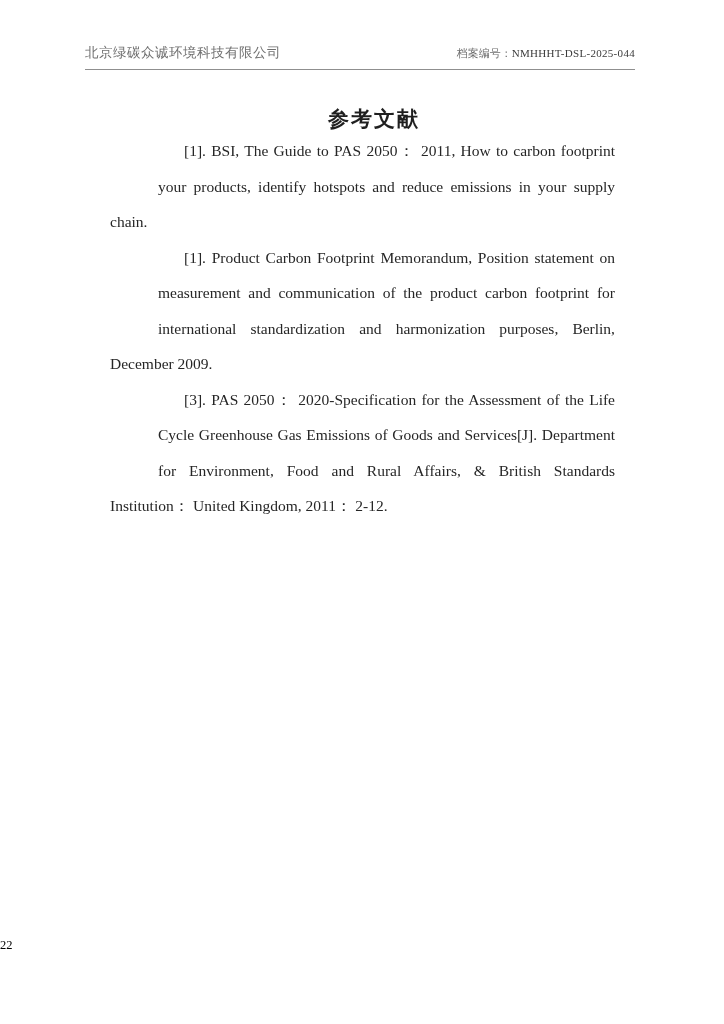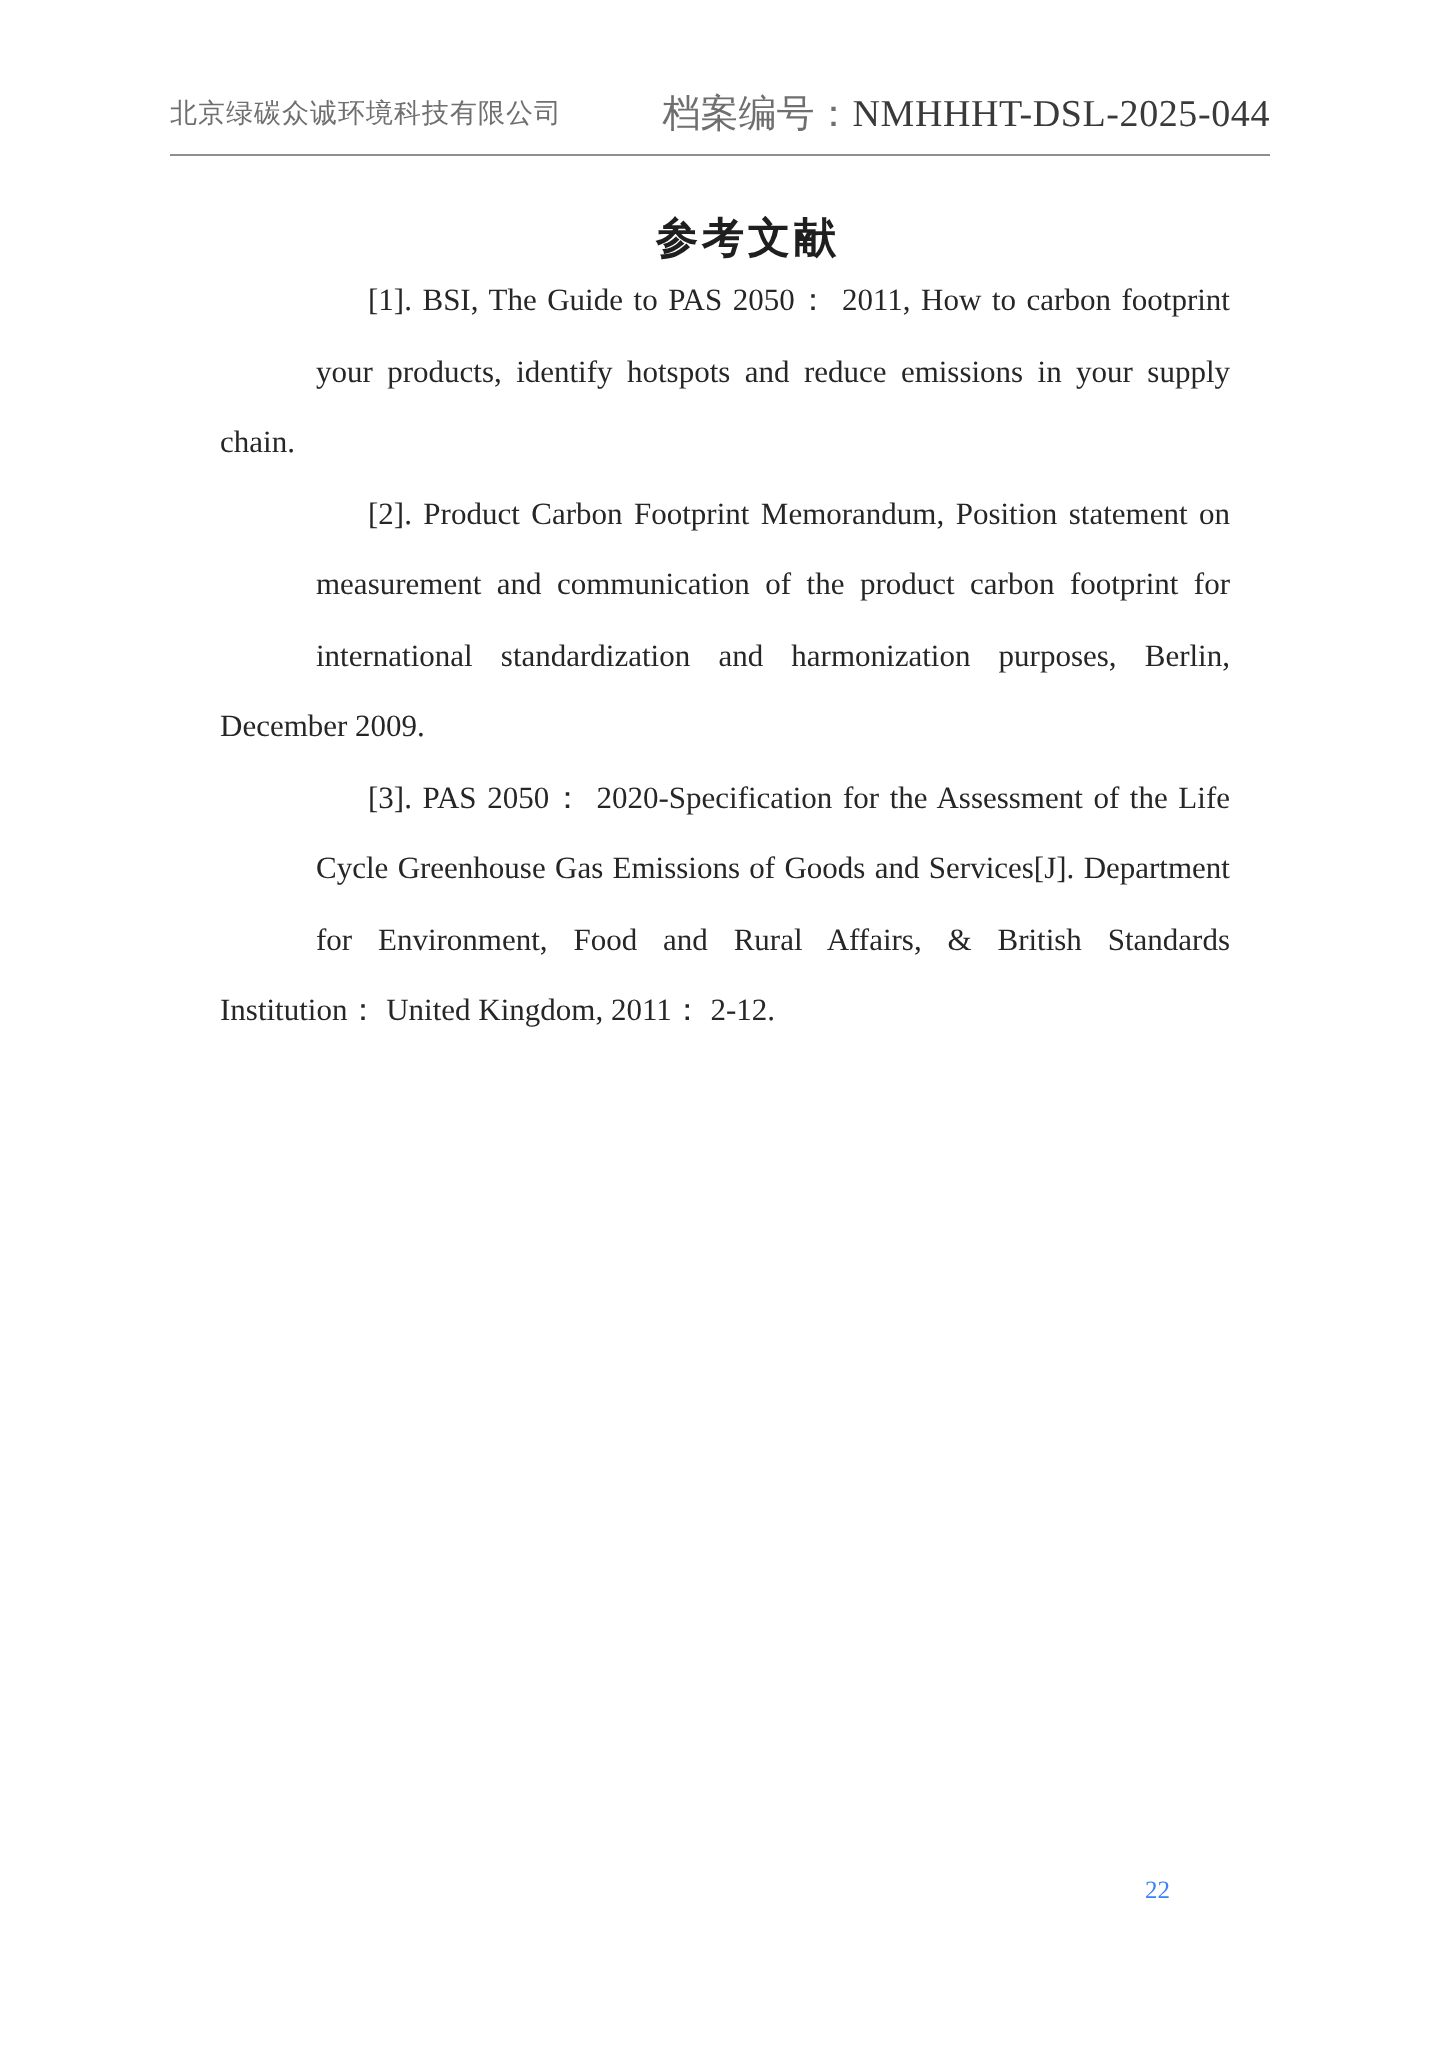--- a/index.html
+++ b/index.html
@@ -26,21 +26,21 @@
     align-items: center;
     padding-bottom: 7px;
     border-bottom: 1px solid #8f8f8f;
   }
   .company-name {
     font-size: 13.5px;
     color: #6f6f6f;
     letter-spacing: 0.5px;
   }
   .archive {
-    font-size: 19px;
+    font-size: 11px;
     color: #6f6f6f;
   }
   .archive .code {
     color: #3a3a3a;
     letter-spacing: 0.3px;
   }
   
   .doc-title {
     position: absolute;
     top: 93px;
@@ -77,23 +77,23 @@
   }
   .line.ind {
     padding-left: 26px;
   }
   
   .footer {
     position: absolute;
     top: 938px;
     left: 0;
     width: 585px;
-    text-align: right;
+    text-align: left;
     font-size: 12.5px;
-    color: #3b82f6;
+    color: #000000;
   }
 </style>
 </head>
 <body>
 
 <div class="page">
 
   <div class="header">
     <span class="company-name">北京绿碳众诚环境科技有限公司</span>
     <span class="archive"><span>档案编号：</span><span class="code">NMHHHT-DSL-2025-044</span></span>
@@ -103,21 +103,21 @@
 
   <div class="references">
 
     <p class="para">
       <span class="line j ind">[1]. BSI, The Guide to PAS 2050： 2011, How to carbon footprint</span>
       <span class="line j">your products, identify hotspots and reduce emissions in your supply</span>
       <span class="line">chain.</span>
     </p>
 
     <p class="para">
-      <span class="line j ind">[2]. Product Carbon Footprint Memorandum, Position statement on</span>
+      <span class="line j ind">[1]. Product Carbon Footprint Memorandum, Position statement on</span>
       <span class="line j">measurement and communication of the product carbon footprint for</span>
       <span class="line j">international standardization and harmonization purposes, Berlin,</span>
       <span class="line">December 2009.</span>
     </p>
 
     <p class="para">
       <span class="line j ind">[3]. PAS 2050： 2020-Specification for the Assessment of the Life</span>
       <span class="line j">Cycle Greenhouse Gas Emissions of Goods and Services[J]. Department</span>
       <span class="line j">for Environment, Food and Rural Affairs, &amp; British Standards</span>
       <span class="line">Institution： United Kingdom, 2011： 2-12.</span>

